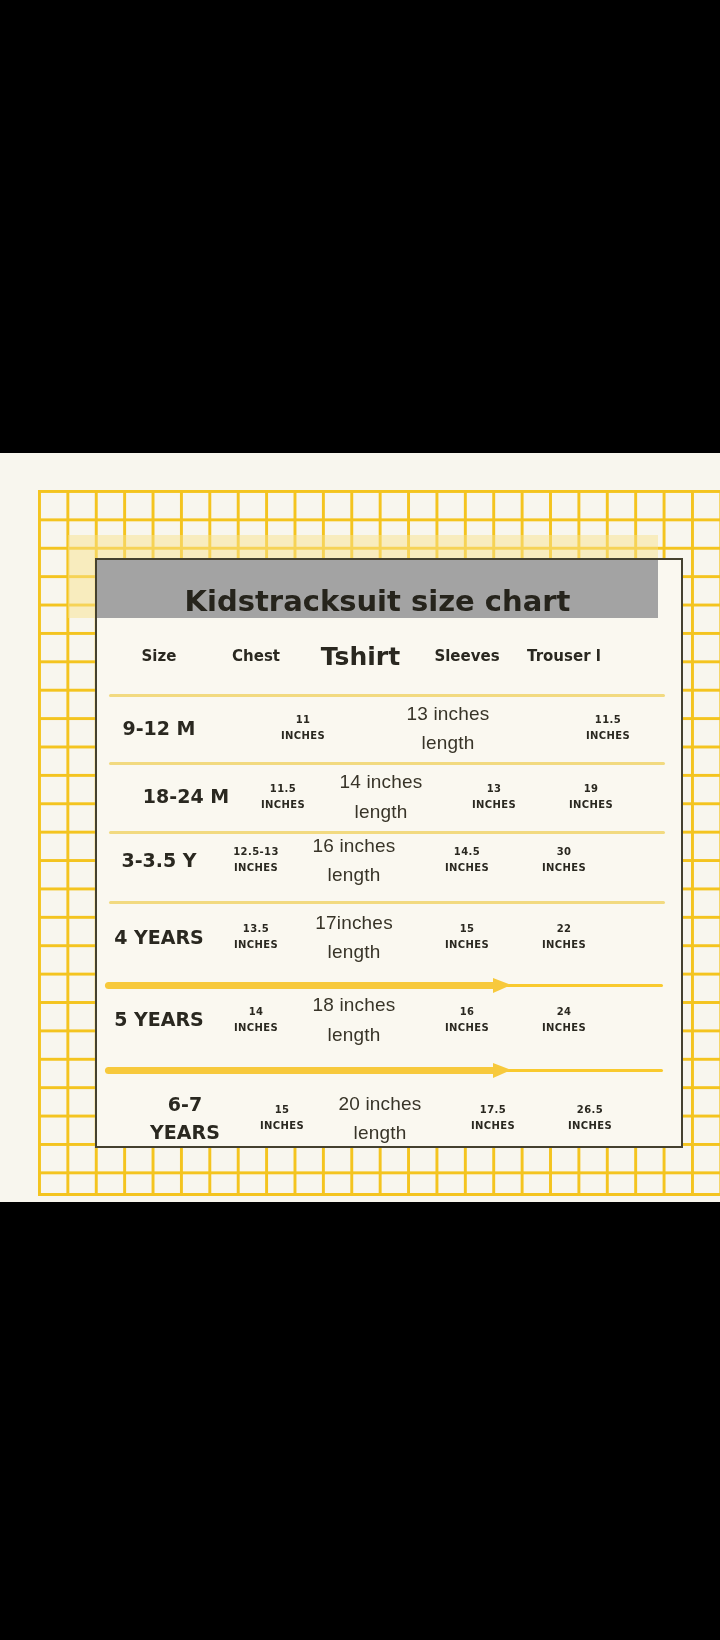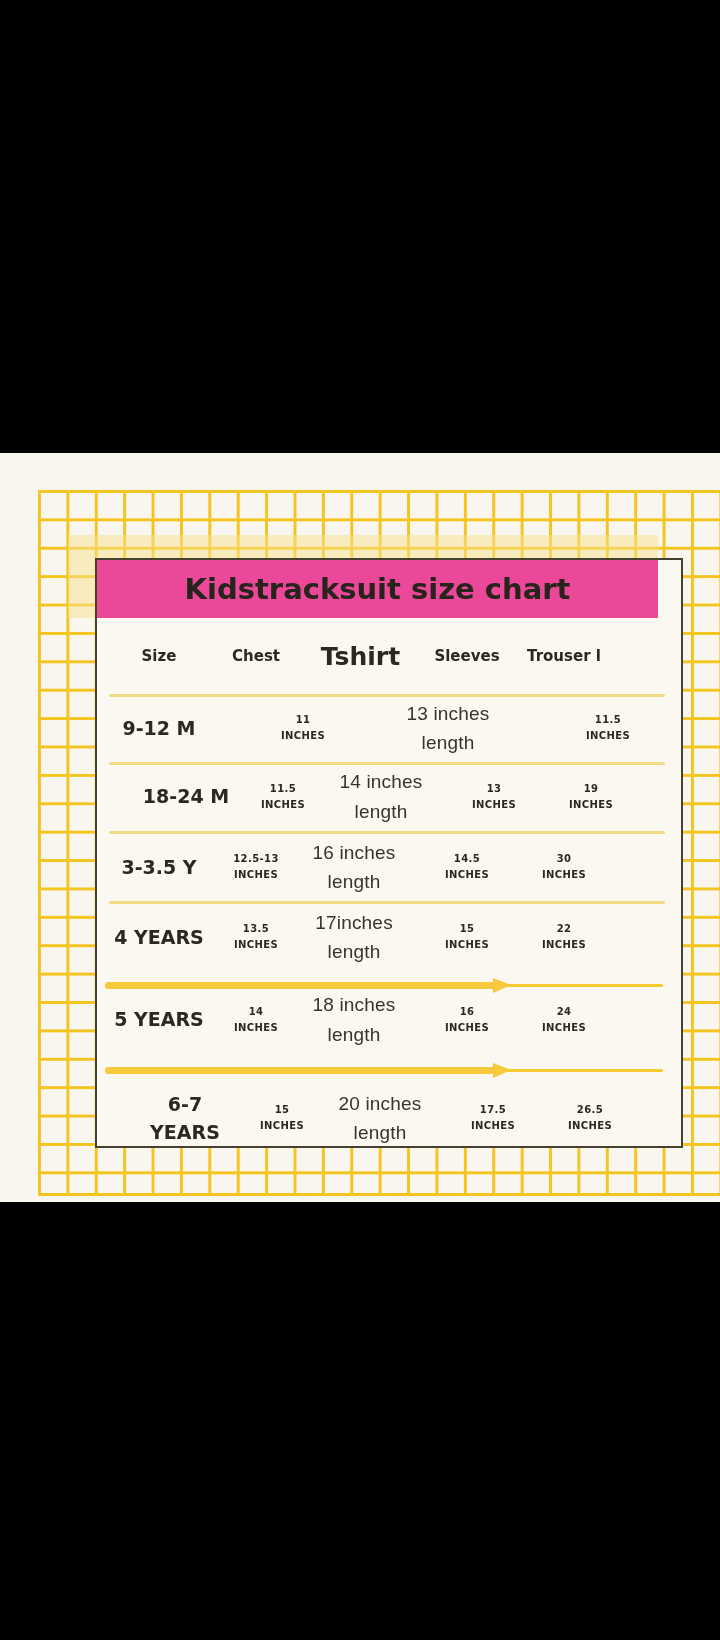--- a/index.html
+++ b/index.html
@@ -28,35 +28,35 @@
     background:rgba(248,226,142,0.5);
   }
   
   .card{
     position:absolute;left:95px;top:105px;width:588px;height:590px;
     background:#faf8f0;border:2px solid #45412f;box-sizing:border-box;
     overflow:hidden;
   }
   .title-band{
     position:absolute;left:0;top:0;width:561px;height:58px;
-    background:#ec4899;display:flex;align-items:center;justify-content:center;
+    background:#a3a3a3;display:flex;align-items:flex-end;justify-content:center;
   }
   .title{
     font-size:29px;font-weight:bold;color:#26241c;letter-spacing:0px;white-space:nowrap;
   }
   .row{
     position:absolute;left:0;width:584px;
     display:grid;grid-template-columns:124px 70px 126px 100px 94px;
     align-items:center;justify-items:center;text-align:center;
     color:#2a2820;
   }
   .r-head{top:58px;height:76px;}
   .r1{top:134px;height:68px;gap:47px;}
   .r2{top:202px;height:69px;margin-left:27px;}
-  .r3{top:278px;height:56px;border-radius:20px;}
+  .r3{top:271px;height:56px;border-radius:20px;}
   .r4{top:341px;height:84px;padding-bottom:12px;box-sizing:border-box;}
   .r5{top:425px;height:85px;padding-bottom:16px;box-sizing:border-box;}
   .r6{top:520px;height:76px;margin-left:26px;}
   .h-label{font-size:15px;font-weight:bold;white-space:nowrap;}
   .h-tshirt{font-size:25px;font-weight:bold;margin-left:13px;}
   .size-label{font-size:19px;font-weight:bold;white-space:pre-line;line-height:1.5;}
   .num-cell{font-size:10px;font-weight:bold;letter-spacing:0.4px;line-height:1.6;white-space:pre-line;}
   .tshirt-cell{
     font-family:"Liberation Sans", sans-serif;font-weight:400;color:#383428;
     font-size:19px;line-height:1.55;white-space:pre-line;letter-spacing:0.2px;

